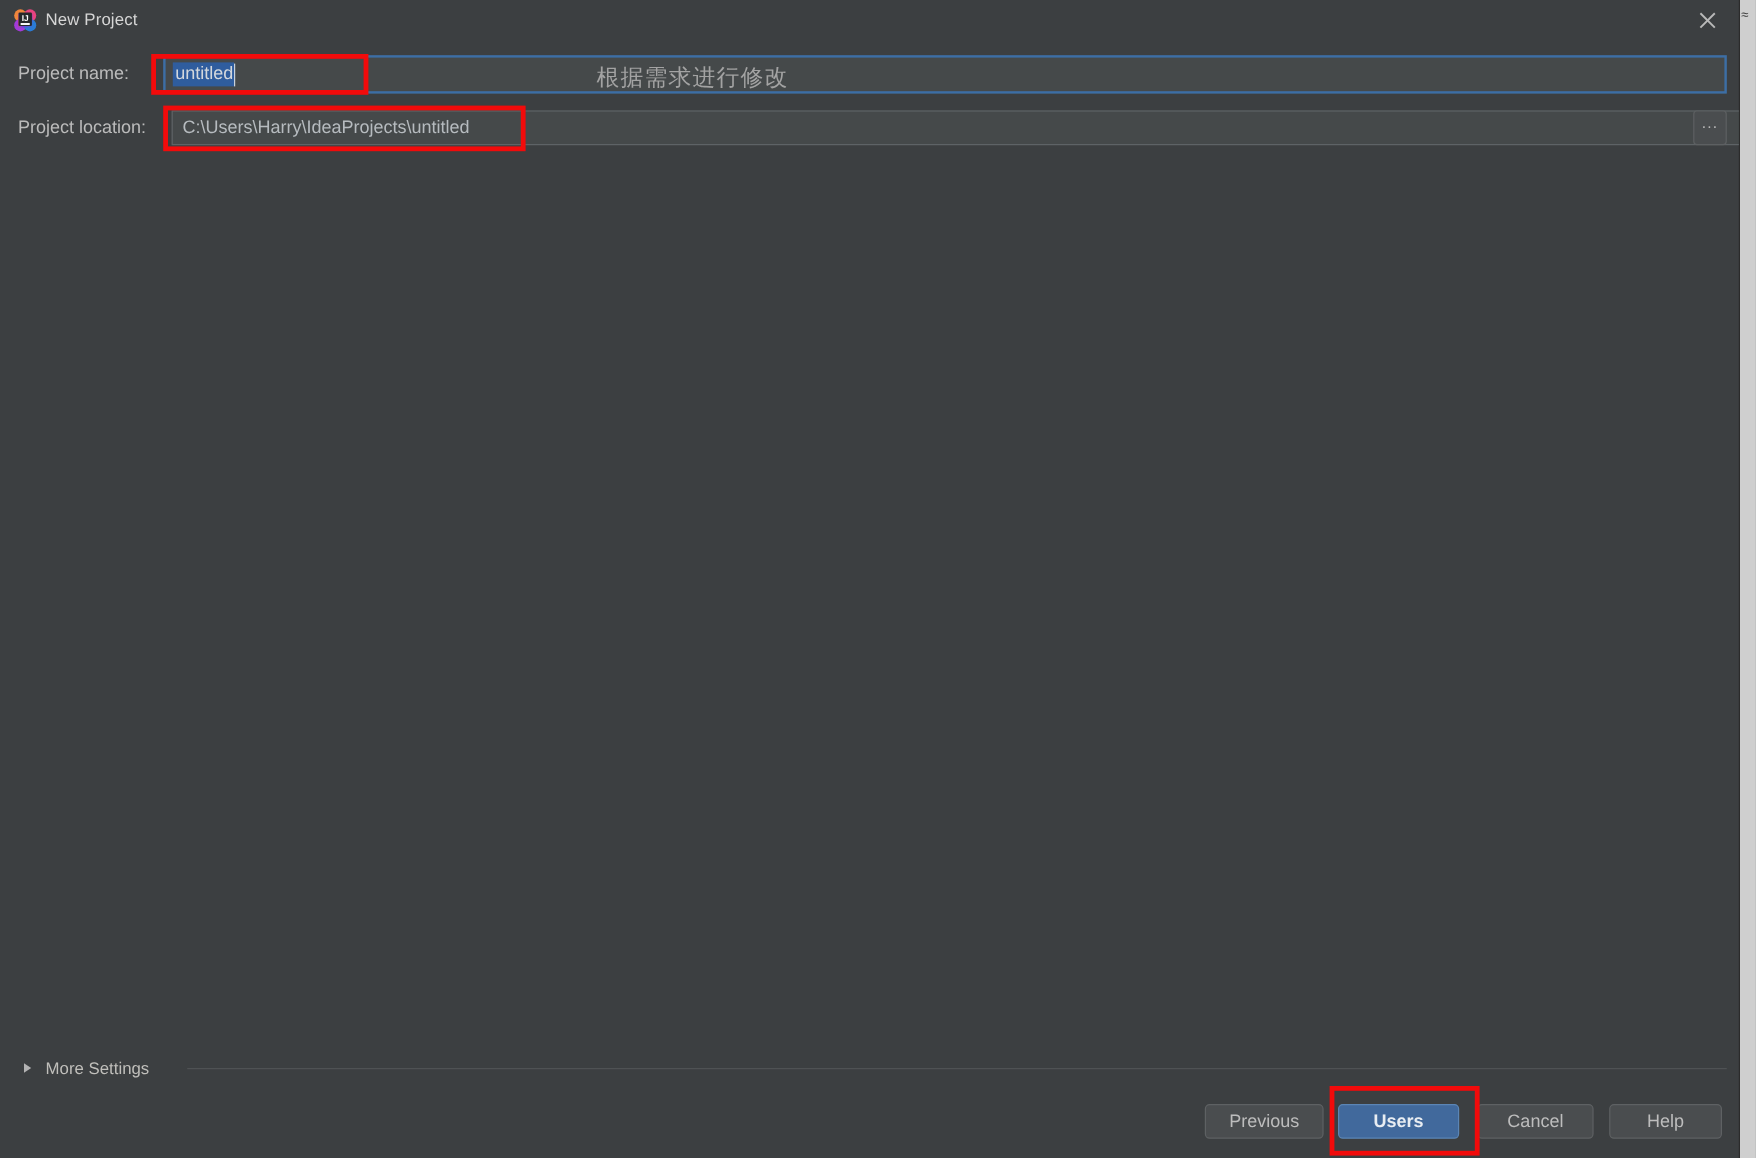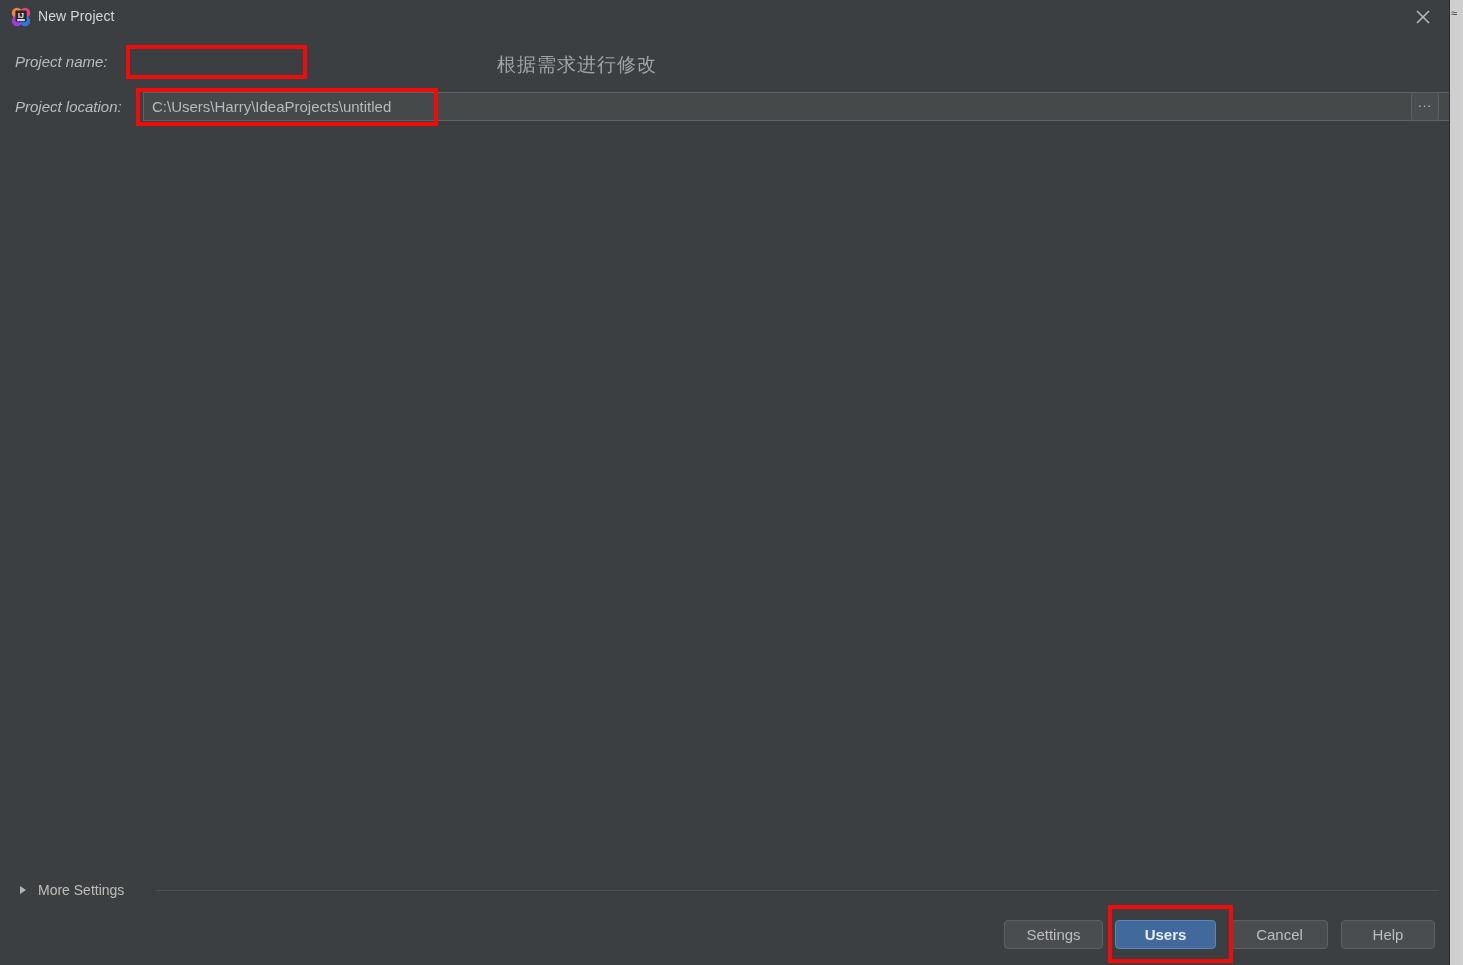--- a/index.html
+++ b/index.html
@@ -80,21 +80,20 @@
     cursor: pointer;
   }
   .close-btn svg { display: block; }
 
   
   .label {
     position: absolute;
     font-size: 15px;
     color: #bbbbbb;
     white-space: nowrap;
-    font-style: italic;
   }
   .label-name     { left: 15px; top: 53px; }
   .label-location { left: 15px; top: 98px; }
 
   
   .name-field {
     position: absolute;
     left: 136px;
     top: 46px;
     width: 1303px;
@@ -278,37 +277,41 @@
     <span class="title-text">New Project</span>
     <span class="close-btn">
       <svg width="22" height="22" viewBox="0 0 22 22">
         <line x1="5" y1="5" x2="17" y2="17" stroke="#b9b9b9" stroke-width="1.6"></line>
         <line x1="17" y1="5" x2="5" y2="17" stroke="#b9b9b9" stroke-width="1.6"></line>
       </svg>
     </span>
   </div>
 
   <span class="label label-name">Project name:</span>
+  <div class="name-field">
+    <span class="name-value">untitled</span>
+    <span class="caret"></span>
+  </div>
 
   <span class="label label-location">Project location:</span>
   <div class="loc-field">
     <span class="loc-value">C:\Users\Harry\IdeaProjects\untitled</span>
   </div>
   <div class="browse-btn">...</div>
 
   <div class="redbox redbox-name"></div>
   <div class="redbox redbox-location"></div>
   <div class="annotation">根据需求进行修改</div>
 
   <div class="more-settings">
     <span class="tri"></span>
     <span class="more-label">More Settings</span>
   </div>
   <div class="more-divider"></div>
 
-  <div class="btn btn-previous">Settings</div>
+  <div class="btn btn-previous">Previous</div>
   <div class="btn btn-finish">Users</div>
   <div class="btn btn-cancel">Cancel</div>
   <div class="btn btn-help">Help</div>
 
   <div class="redbox redbox-finish"></div>
 
 </div>
 
 </body></html>

